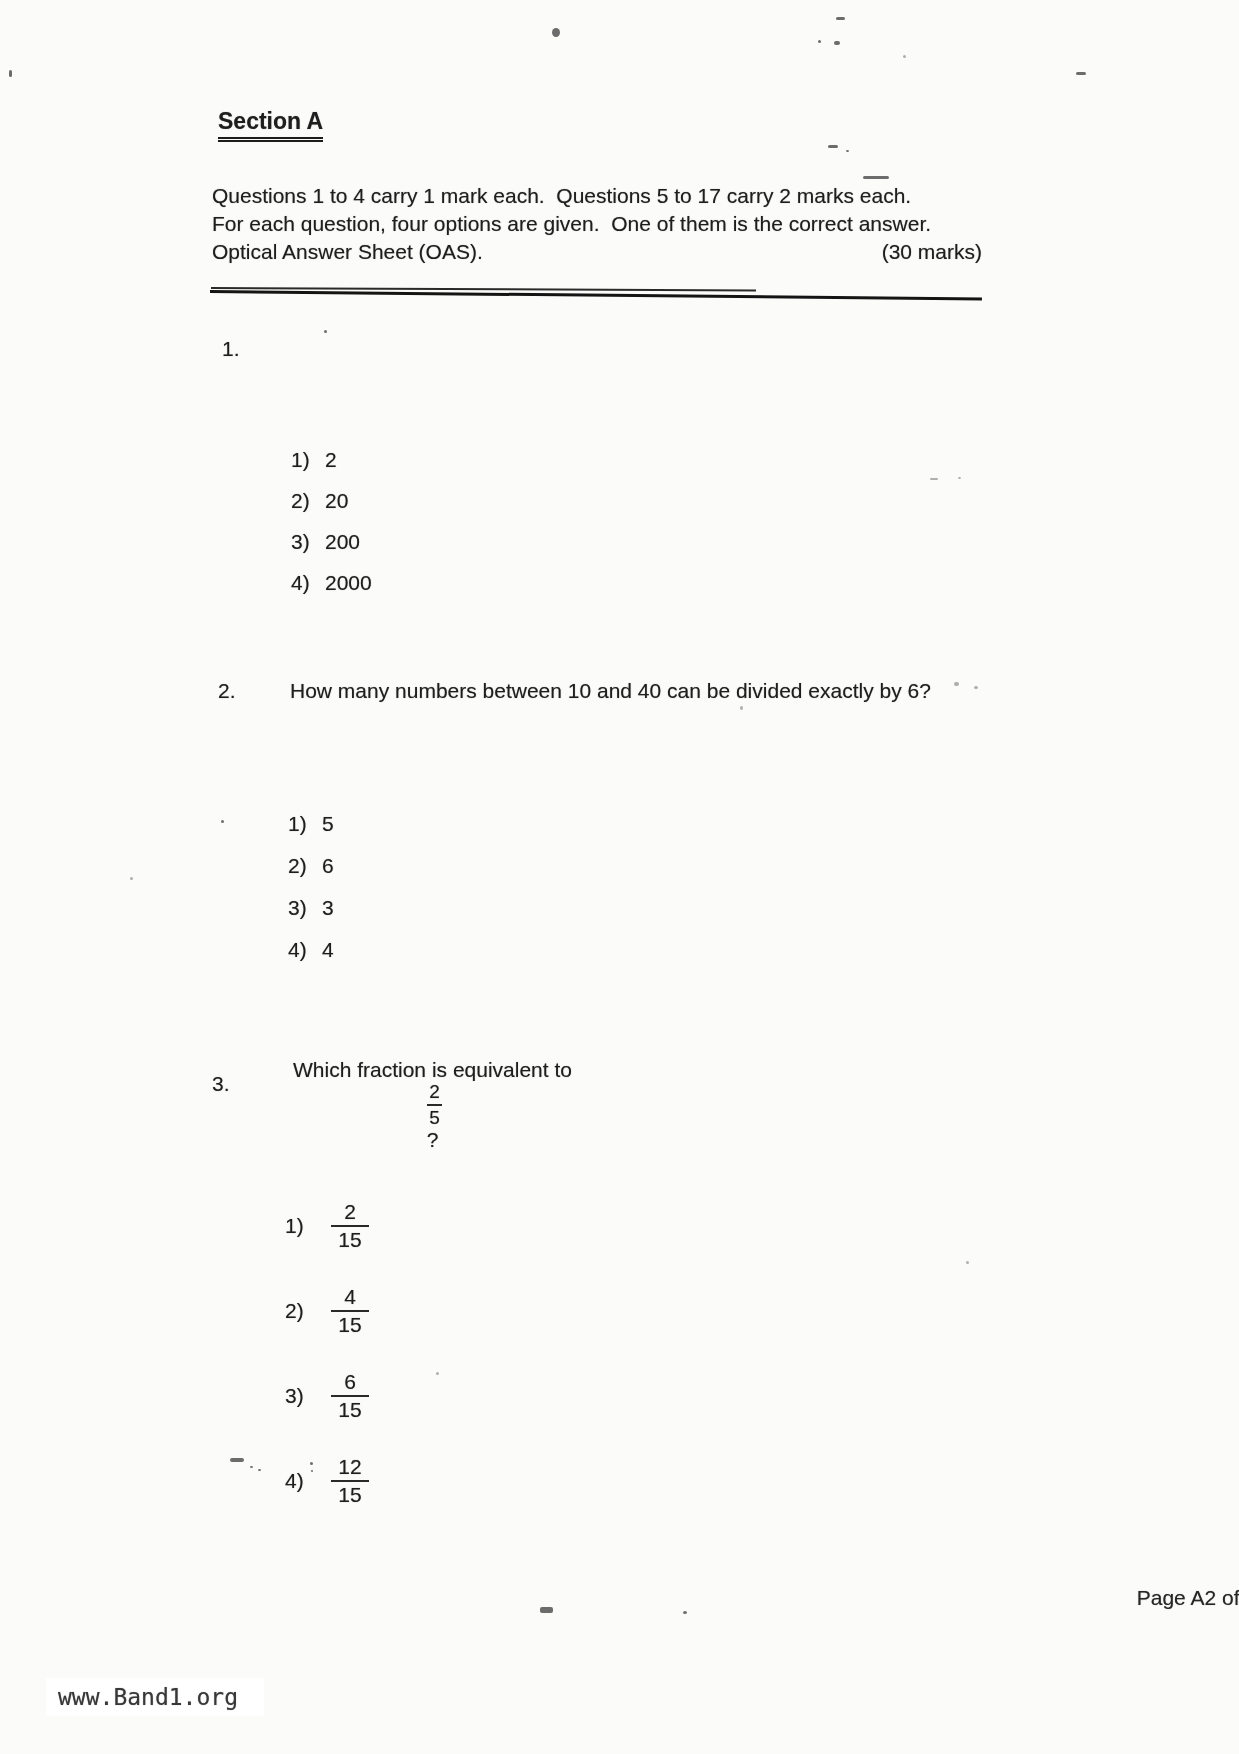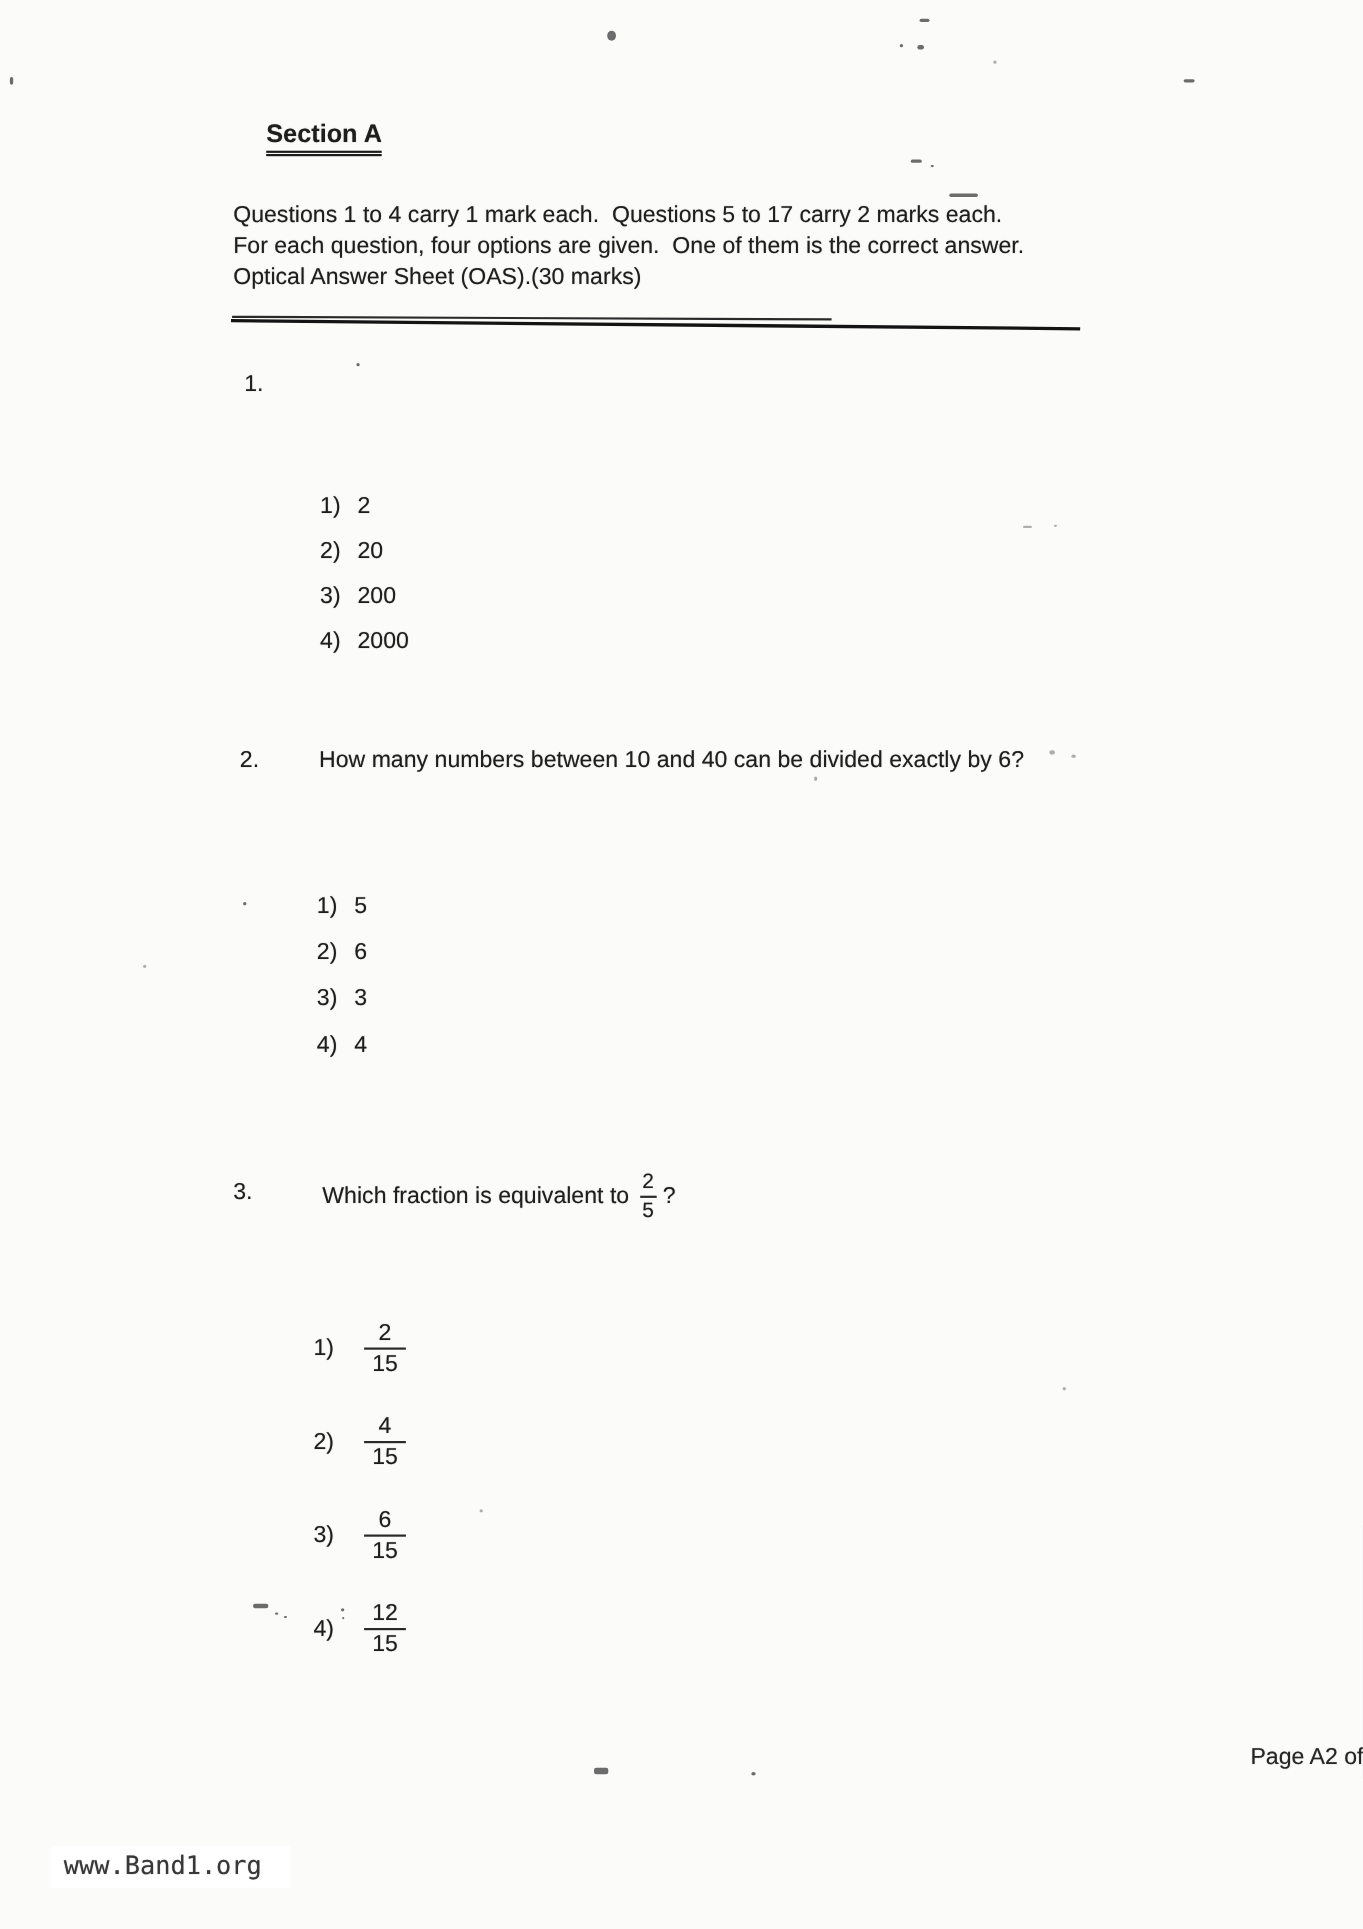--- a/index.html
+++ b/index.html
@@ -13,30 +13,29 @@
     overflow:hidden;
   }
   .scan-text{ text-shadow:0 0 1px rgba(20,20,20,.45); }
 
   
   .section-title{
     position:absolute;left:218px;top:108px;
     font-size:23px;font-weight:bold;
     border-bottom:5px double #1c1c1c;
     padding-bottom:2px;
-    margin-left:24px;
   }
 
   
   .instructions{
     position:absolute;left:212px;top:182px;width:770px;
     font-size:21px;line-height:28px;
   }
   .instr-line{ white-space:pre; }
-  .instr-last{ display:flex;align-items:baseline; }
+  .instr-last{ display:flex;justify-content:space-between;align-items:baseline; }
 
   .rule-thin{
     position:absolute;left:211px;top:287px;width:545px;height:2px;
     background:#2a2a2a;transform:rotate(.25deg);transform-origin:left center;
   }
   .rule-main{
     position:absolute;left:210px;top:290px;width:772px;height:3px;
     background:#141414;transform:rotate(.55deg);transform-origin:left center;
   }
 
@@ -57,21 +56,21 @@
 
   
   .fraction{
     display:inline-flex;flex-direction:column;align-items:center;
     vertical-align:middle;line-height:1.05;
   }
   .fraction .bar{ height:2px;background:#2a2a2a;width:100%;margin:2px 0; }
   .frac-inline{ font-size:19px;margin:0 6px 0 10px; }
   .frac-inline .num,.frac-inline .den{ padding:0 2px; }
 
-  .q3-row{ position:absolute;display:flex;align-items:center;font-size:21px; }
+  .q3-row{ position:absolute;display:flex;align-items:center;font-size:21px;flex-direction:column; }
   .q3-options .opt-row{ height:58px;margin-bottom:27px; }
   .q3-options .opt-label{ width:46px; }
   .q3-options .fraction{ font-size:21px;min-width:38px; }
 
   
   .page-footer{
     position:absolute;left:0;top:1586px;width:100%;
     text-align:right;font-size:21px;color:#262626;
   }
   .page-footer span{ display:inline-block;transform:translateX(18px); }

